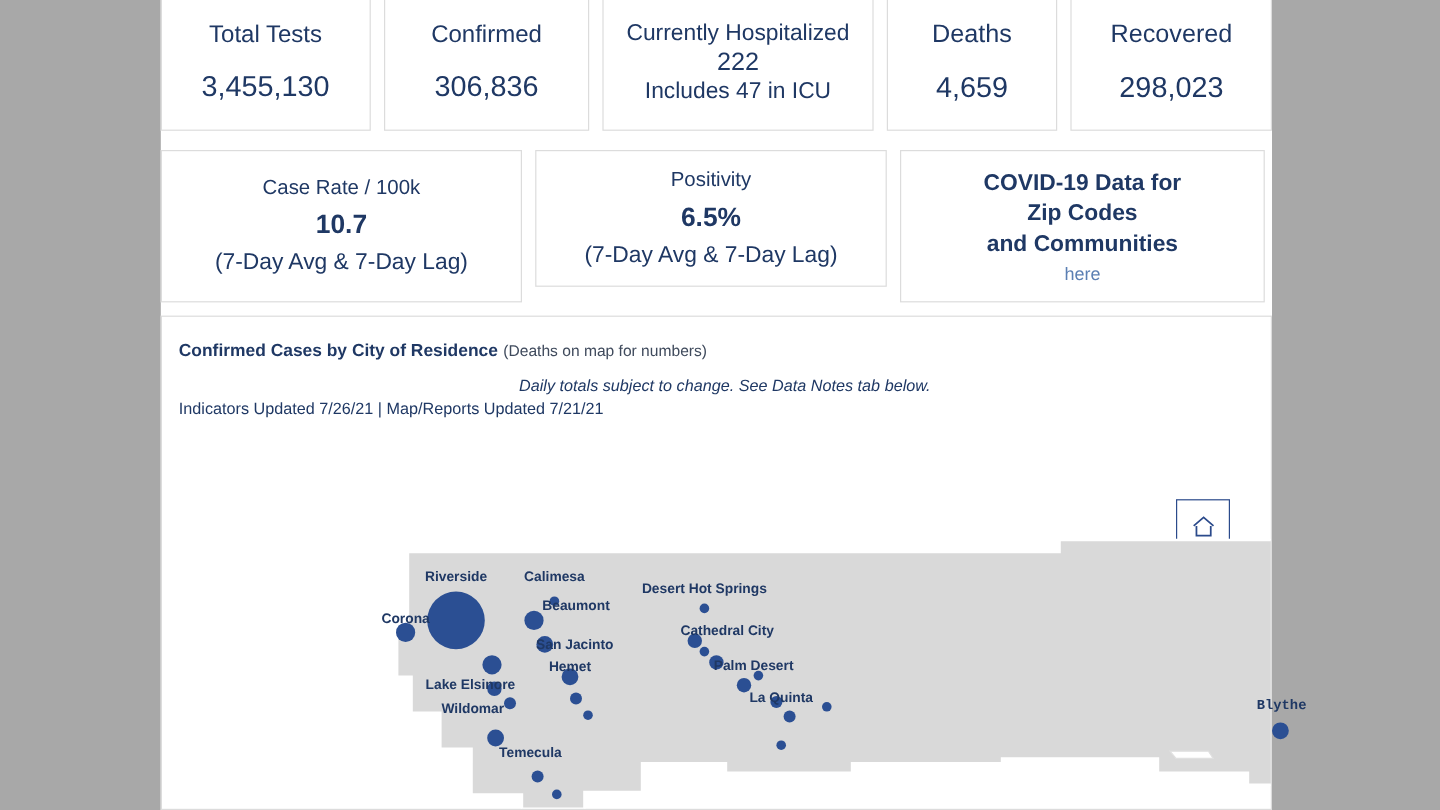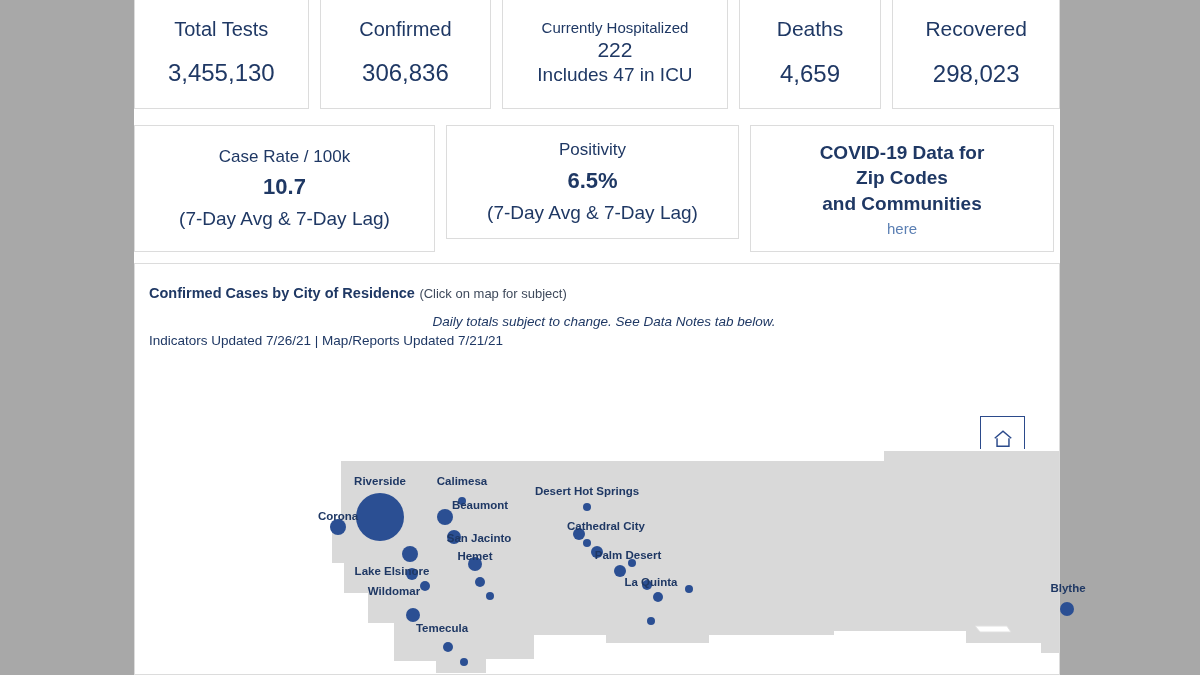--- a/index.html
+++ b/index.html
@@ -66,21 +66,21 @@
     white-space: nowrap;
   }
 
   .row1 { height: 113px; top: -4px; }
   .c-total      { width: 175px; height: 113px; }
   .c-confirmed  { width: 172px; height: 113px; }
   .c-hosp       { width: 226px; height: 113px; }
   .c-deaths     { width: 143px; height: 113px; }
   .c-recovered  { width: 168px; height: 113px; }
 
-  .c-hosp .label { font-size: 15px; text-align: center; }
+  .c-hosp .label { font-size: 19px; text-align: center; }
   .c-hosp .value { font-size: 21px; margin-top: 2px; }
   .c-hosp .sub { font-size: 19px; margin-top: 2px; }
 
   .c-deaths .label, .c-recovered .label { font-size: 21px; }
   .c-deaths .value, .c-recovered .value { font-size: 24px; }
 
   
   .stat-row2 {
     position: absolute;
     left: 0;
@@ -242,21 +242,21 @@
         <div class="zline">Zip Codes</div>
         <div class="zline">and Communities</div>
         <a class="here" href="#">here</a>
       </div>
     </div>
 
     <div class="map-panel">
       <div class="map-head">
         <div>
           <span class="map-title">Confirmed Cases by City of Residence</span>
-          <span class="map-title-note">(Click on map for subject)</span>
+          <span class="map-title-note">(Deaths on map for numbers)</span>
         </div>
         <div class="map-sub">Daily totals subject to change. See Data Notes tab below.</div>
         <div class="map-updated">Indicators Updated 7/26/21  |   Map/Reports Updated 7/21/21</div>
       </div>
 
       <div class="home-btn">
         <svg width="22" height="22" viewBox="0 0 24 24">
           <path d="M3 11.2 12 3.5l9 7.7" fill="none" stroke="#2b4a8b" stroke-width="1.6"></path>
           <path d="M5.5 11.2V20h13v-8.8" fill="none" stroke="#2b4a8b" stroke-width="1.6"></path>
         </svg>
@@ -303,19 +303,19 @@
           <div class="city-label" style="left: 452px; top: 221px;">Desert Hot Springs</div>
           <div class="city-label" style="left: 345px; top: 235px;">Beaumont</div>
           <div class="city-label" style="left: 203px; top: 246px;">Corona</div>
           <div class="city-label" style="left: 471px; top: 256px;">Cathedral City</div>
           <div class="city-label" style="left: 344px; top: 268px;">San Jacinto</div>
           <div class="city-label" style="left: 340px; top: 286px;">Hemet</div>
           <div class="city-label" style="left: 493px; top: 285px;">Palm Desert</div>
           <div class="city-label" style="left: 257px; top: 301px;">Lake Elsinore</div>
           <div class="city-label" style="left: 516px; top: 312px;">La Quinta</div>
           <div class="city-label" style="left: 259px; top: 321px;">Wildomar</div>
-          <div class="city-label" style="left: 933px; top: 318px;">Blythe</div>
+          <div class="city-label" style="left: 933px; top: 318px; font-family: Liberation Mono, monospace;">Blythe</div>
           <div class="city-label" style="left: 307px; top: 358px;">Temecula</div>
         </div>
     </div>
 
   </div>
 </div>
 
 </body></html>

